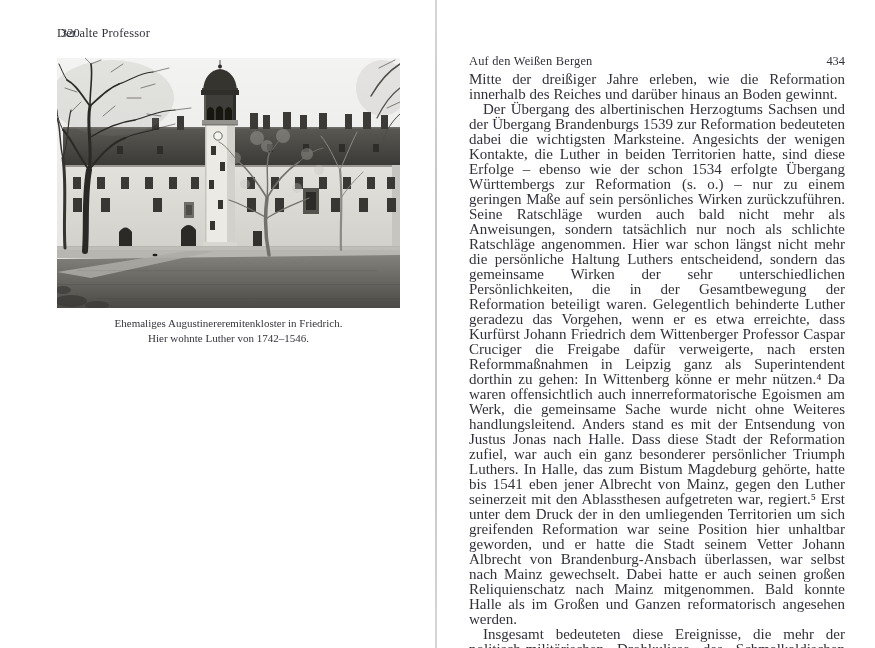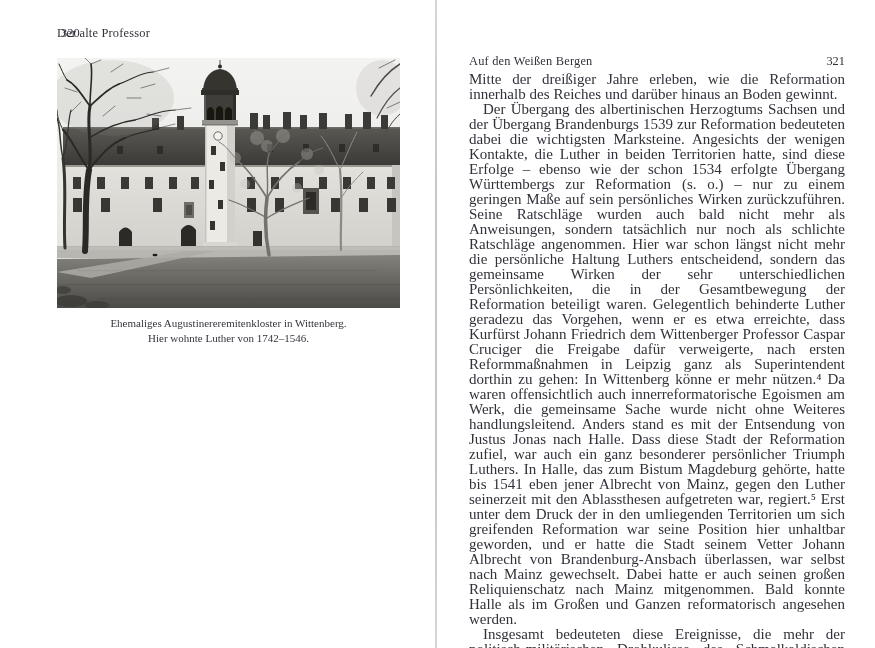--- a/index.html
+++ b/index.html
@@ -252,30 +252,30 @@
             <path d="M343,6 C330,14 322,24 314,38" stroke-width="1.5"></path>
             <path d="M343,30 C332,38 326,48 320,60" stroke-width="1.2"></path>
             <path d="M343,56 C334,64 330,72 326,82" stroke-width="1"></path>
             <path d="M338,2 L322,10" stroke-width="0.7"></path>
             <path d="M343,44 L330,50" stroke-width="0.7"></path>
           </g>
         </g>
       </svg>
 
       <figcaption class="caption">
-        <div>Ehemaliges Augustinereremitenkloster in Wittenberg.</div>
+        <div>Ehemaliges Augustinereremitenkloster in Friedrich.</div>
         <div>Hier wohnte Luther von 1742–1546.</div>
       </figcaption>
     </figure>
   </div>
 
   <div class="page page-right">
     <div class="header-row">
       <span class="header-title">Auf den Weißen Bergen</span>
-      <span class="pn-right">321</span>
+      <span class="pn-right">434</span>
     </div>
     <div class="bodytext" lang="de">
       <p>Mitte der dreißiger Jahre erleben, wie die Reformation innerhalb des Reiches und darüber hinaus an Boden gewinnt.</p>
       <p class="indent">Der Übergang des albertinischen Herzogtums Sachsen und der Übergang Brandenburgs 1539 zur Reformation bedeuteten dabei die wichtigsten Marksteine. Angesichts der wenigen Kontakte, die Luther in beiden Territorien hatte, sind diese Erfolge – ebenso wie der schon 1534 erfolgte Übergang Württembergs zur Reformation (s. o.) – nur zu einem geringen Maße auf sein persönliches Wirken zurückzuführen. Seine Ratschläge wurden auch bald nicht mehr als Anweisungen, sondern tatsächlich nur noch als schlichte Ratschläge angenommen. Hier war schon längst nicht mehr die persönliche Haltung Luthers entscheidend, sondern das gemeinsame Wirken der sehr unterschiedlichen Persönlichkeiten, die in der Gesamtbewegung der Reformation beteiligt waren. Gelegentlich behinderte Luther geradezu das Vorgehen, wenn er es etwa erreichte, dass Kurfürst Johann Friedrich dem Wittenberger Professor Caspar Cruciger die Freigabe dafür verweigerte, nach ersten Reformmaßnahmen in Leipzig ganz als Superintendent dorthin zu gehen: In Wittenberg könne er mehr nützen.⁴ Da waren offensichtlich auch innerreformatorische Egoismen am Werk, die gemeinsame Sache wurde nicht ohne Weiteres handlungsleitend. Anders stand es mit der Entsendung von Justus Jonas nach Halle. Dass diese Stadt der Reformation zufiel, war auch ein ganz besonderer persönlicher Triumph Luthers. In Halle, das zum Bistum Magdeburg gehörte, hatte bis 1541 eben jener Albrecht von Mainz, gegen den Luther seinerzeit mit den Ablassthesen aufgetreten war, regiert.⁵ Erst unter dem Druck der in den umliegenden Territorien um sich greifenden Reformation war seine Position hier unhaltbar geworden, und er hatte die Stadt seinem Vetter Johann Albrecht von Brandenburg-Ansbach überlassen, war selbst nach Mainz gewechselt. Dabei hatte er auch seinen großen Reliquienschatz nach Mainz mitgenommen. Bald konnte Halle als im Großen und Ganzen reformatorisch angesehen werden.</p>
       <p class="indent">Insgesamt bedeuteten diese Ereignisse, die mehr der politisch-militärischen Drohkulisse des Schmalkaldischen Bundes geschuldet waren als dem persönlichen Wirken Luthers, einen grandiosen Erfolg jener Sache, deren nach wie vor auf symbolischer Ebene unbestrittene Leitfigur unverändert in Bann und Acht stand: Die Reformation setzte sich im mitteldeutschen Raum weitestgehend durch. Hatte noch gut ein Jahrzehnt zuvor, als Philipp von Hessen nach Marburg lud, die evangelische</p>
     </div>
   </div>
 
   <div class="gutter"></div>
 </div>

